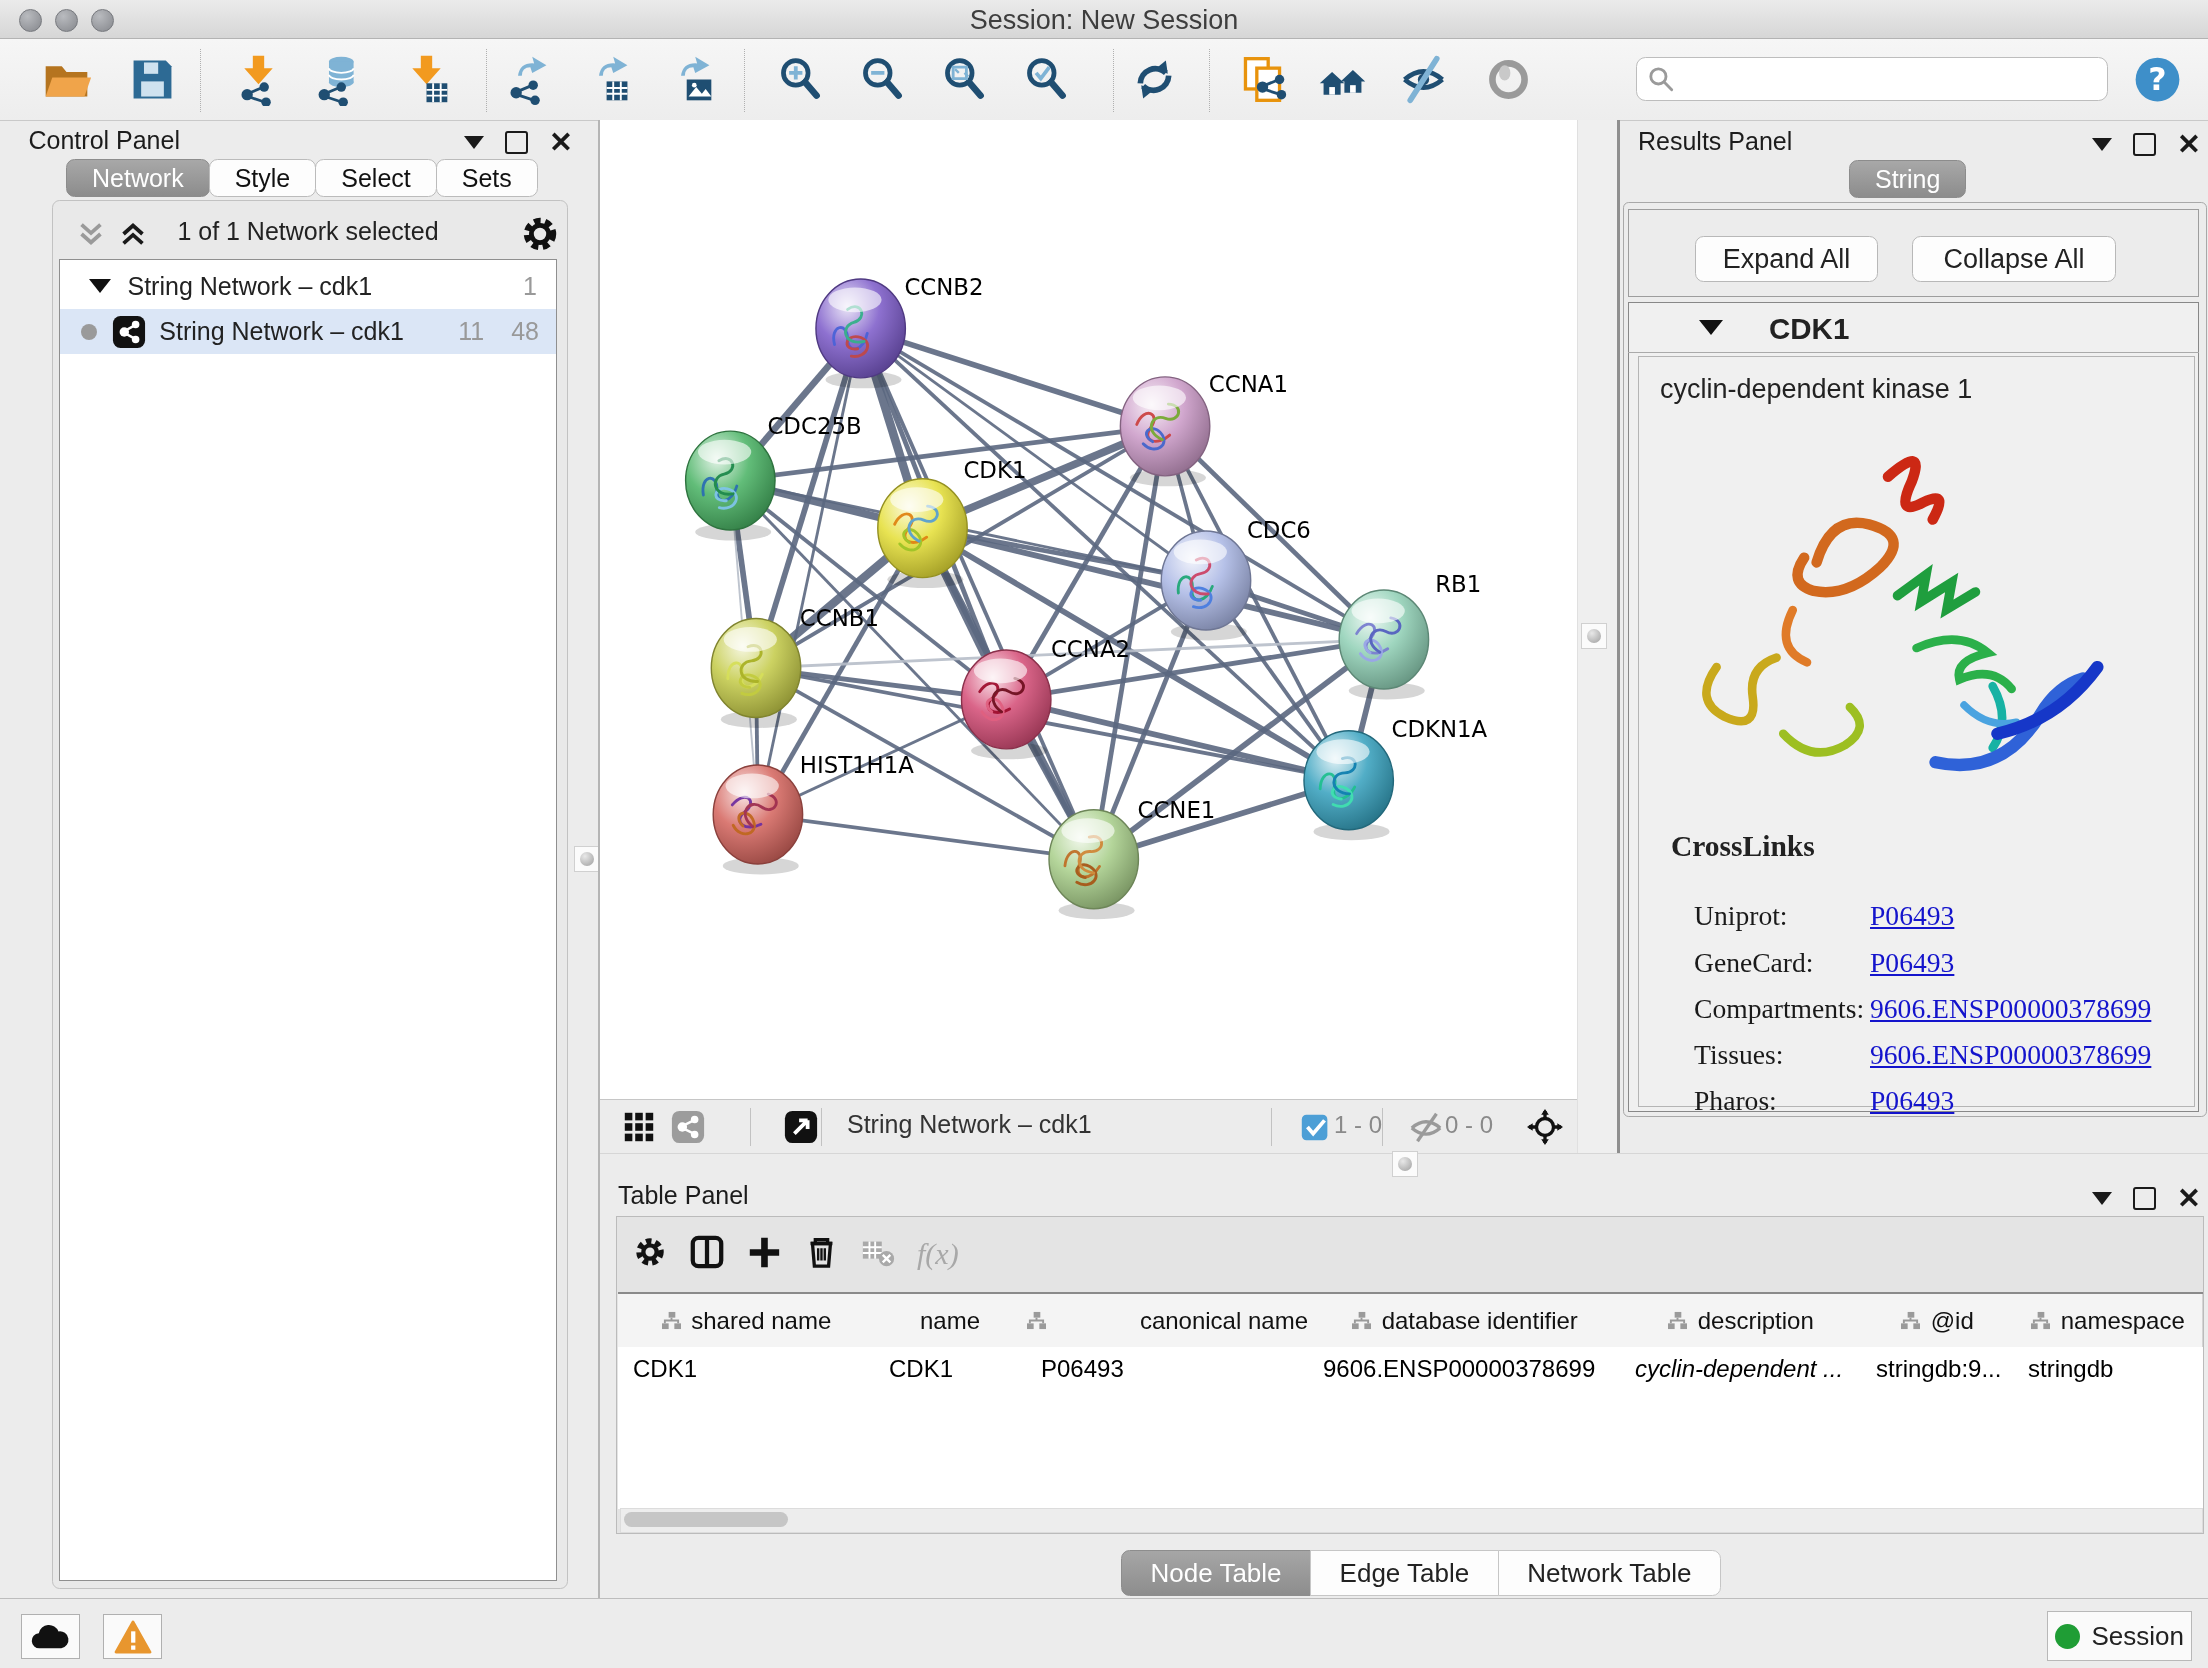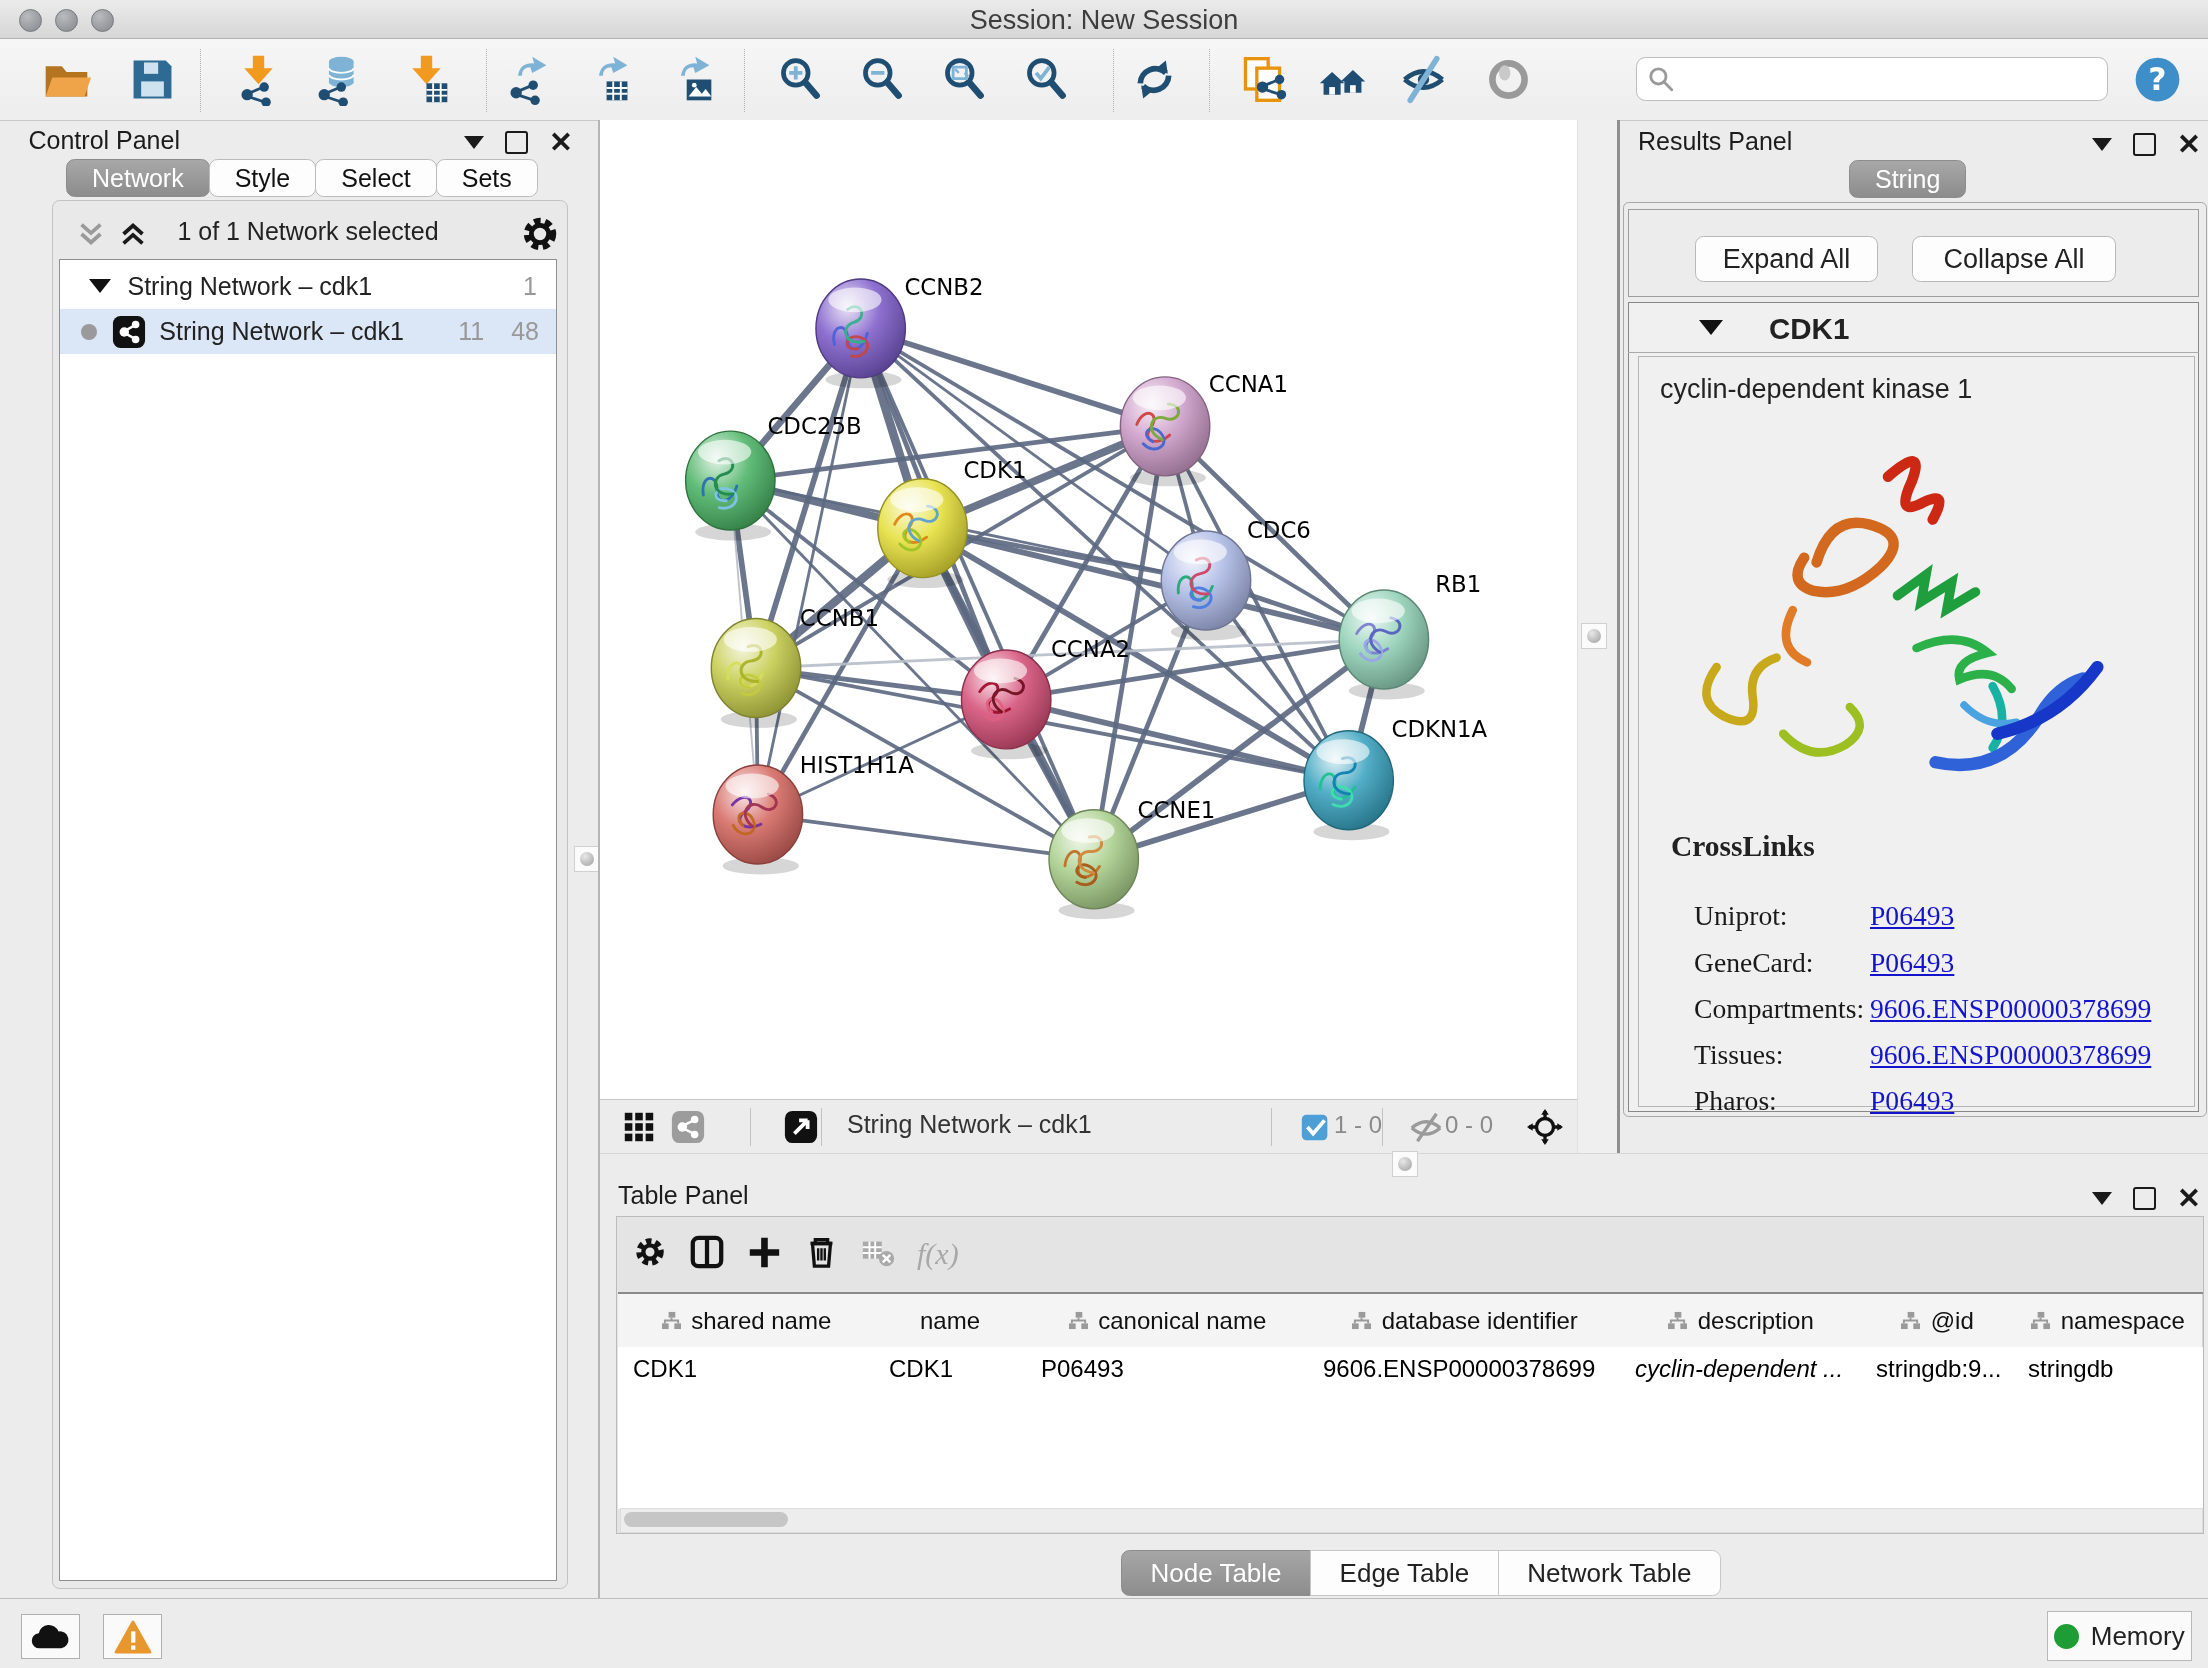--- a/index.html
+++ b/index.html
@@ -701,21 +701,21 @@
           <rect x="14" y="13" width="7" height="6" fill="#9a9a9a"></rect>
           <path d="M11 7v3M4 13v-3h14v3" stroke="#9a9a9a" stroke-width="2" fill="none"></path>
         </svg>
         <span>shared name</span>
       </div>
       <div class="dcell" style="left: 0px; width: 256px;">CDK1</div>
       <div class="hcell" style="left: 256px; width: 152px;">
         <span>name</span>
       </div>
       <div class="dcell" style="left: 256px; width: 152px;">CDK1</div>
-      <div class="hcell" style="left: 408px; width: 282px;">
+      <div class="hcell" style="left: 408px; width: 282px; justify-content: space-between;">
         <svg width="21" height="19" viewBox="0 0 22 20">
           <rect x="8" y="1" width="7" height="6" fill="#9a9a9a"></rect>
           <rect x="1" y="13" width="7" height="6" fill="#9a9a9a"></rect>
           <rect x="14" y="13" width="7" height="6" fill="#9a9a9a"></rect>
           <path d="M11 7v3M4 13v-3h14v3" stroke="#9a9a9a" stroke-width="2" fill="none"></path>
         </svg>
         <span>canonical name</span>
       </div>
       <div class="dcell" style="left: 408px; width: 282px;">P06493</div>
       <div class="hcell" style="left: 690px; width: 313px;">
@@ -776,17 +776,17 @@
     </div>
     <div class="sbtn" style="left:103px">
       <svg width="38" height="34" viewBox="0 0 40 36">
         <path d="M20 2 38 34 H2 Z" fill="#e8962e" stroke="#e8962e" stroke-width="3" stroke-linejoin="round"></path>
         <rect x="18" y="12" width="4.5" height="12" fill="#fff"></rect>
           <rect x="18" y="27" width="4.5" height="4.5" fill="#fff"></rect>
       </svg>
     </div>
     <div id="memorybtn">
       <span class="dot-green"></span>
-      <span>Memory</span>
+      <span>Session</span>
     </div>
   </div>
 </div>
 
 
 </body></html>

